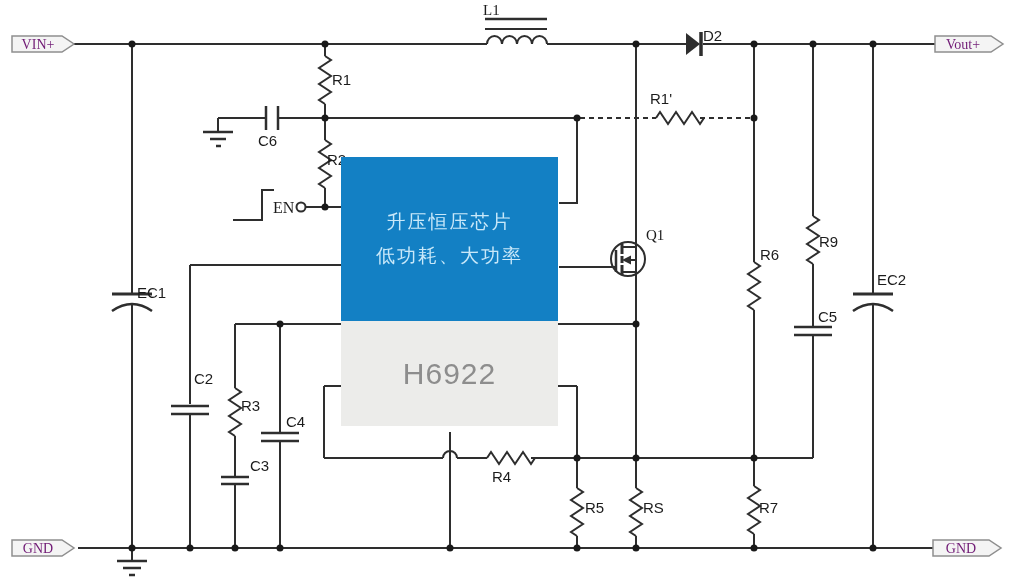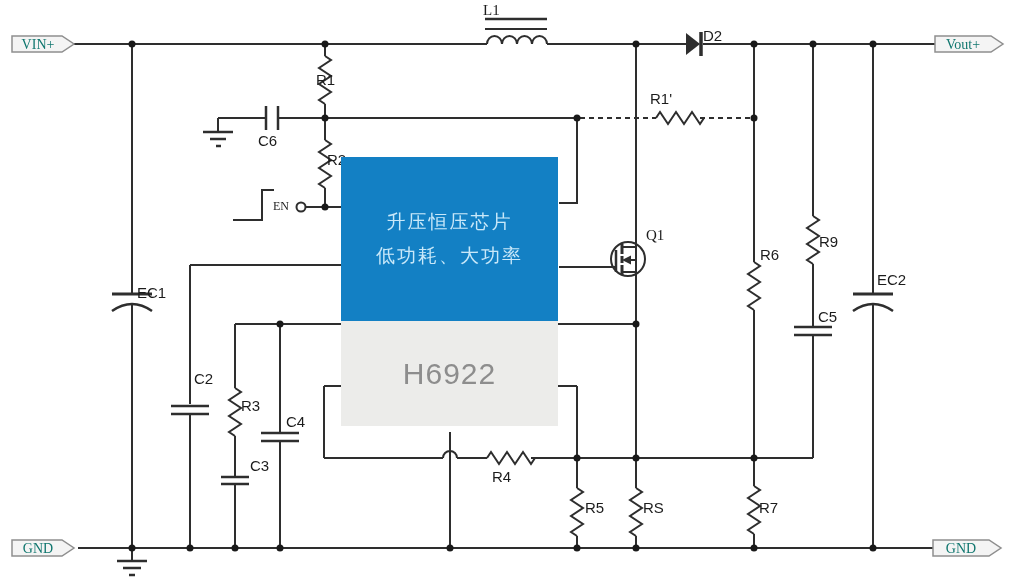--- a/index.html
+++ b/index.html
@@ -12,21 +12,21 @@
     --terminal-border:#8f8f8f;
   }
   html,body{margin:0;padding:0;background:#ffffff;}
   #canvas{position:relative;width:1031px;height:587px;background:#ffffff;overflow:hidden;
           font-family:"Liberation Sans",sans-serif;}
   #schem{position:absolute;left:0;top:0;z-index:0;}
   .lbl{position:absolute;font:15px "Liberation Sans",sans-serif;color:#1c1c1c;
        white-space:nowrap;z-index:6;}
   .serif{font-family:"Liberation Serif",serif;}
   .lbl.under{z-index:1;}
-  .tlabel{position:absolute;font:14px "Liberation Serif",serif;color:#0f766e;
+  .tlabel{position:absolute;font:14px "Liberation Serif",serif;color:#701a75;
           text-align:center;z-index:6;line-height:16px;}
   .overlay-blue{position:absolute;left:341px;top:157px;width:217px;height:164px;
        background:var(--overlay-blue);z-index:5;display:flex;flex-direction:column;
        align-items:center;justify-content:center;gap:8px;
        font-family:"Liberation Sans",sans-serif;font-size:19px;letter-spacing:2px;
        color:var(--overlay-blue-text);}
   .chip-gray{position:absolute;left:341px;top:321px;width:217px;height:105px;
        background:var(--chip-box-gray);z-index:5;display:flex;align-items:center;
        justify-content:center;font-family:"Liberation Sans",sans-serif;font-size:30px;
        letter-spacing:1px;color:var(--chip-box-text);}
@@ -221,25 +221,25 @@
     </g>
   </svg>
 
   <div class="tlabel" style="left:12px;top:37px;width:52px;">VIN+</div>
   <div class="tlabel" style="left:935px;top:37px;width:56px;">Vout+</div>
   <div class="tlabel" style="left:12px;top:541px;width:52px;">GND</div>
   <div class="tlabel" style="left:933px;top:541px;width:56px;">GND</div>
 
   <div class="lbl serif" style="left:483px;top:2px;">L1</div>
   <div class="lbl" style="left:703px;top:27px;">D2</div>
-  <div class="lbl" style="left:316px;top:71px;">R1</div>
+  <div class="lbl" style="left:332px;top:71px;">R1</div>
   <div class="lbl" style="left:650px;top:90px;">R1'</div>
   <div class="lbl" style="left:258px;top:132px;">C6</div>
   <div class="lbl under" style="left:327px;top:151px;">R2</div>
-  <div class="lbl serif" style="left:273px;top:199px;font-size:12px;">EN</div>
+  <div class="lbl serif" style="left:273px;top:199px;font-size:16px;">EN</div>
   <div class="lbl serif" style="left:646px;top:227px;">Q1</div>
   <div class="lbl" style="left:137px;top:284px;">EC1</div>
   <div class="lbl" style="left:877px;top:271px;">EC2</div>
   <div class="lbl" style="left:760px;top:246px;">R6</div>
   <div class="lbl" style="left:819px;top:233px;">R9</div>
   <div class="lbl" style="left:818px;top:308px;">C5</div>
   <div class="lbl" style="left:194px;top:370px;">C2</div>
   <div class="lbl" style="left:241px;top:397px;">R3</div>
   <div class="lbl" style="left:286px;top:413px;">C4</div>
   <div class="lbl" style="left:250px;top:457px;">C3</div>

